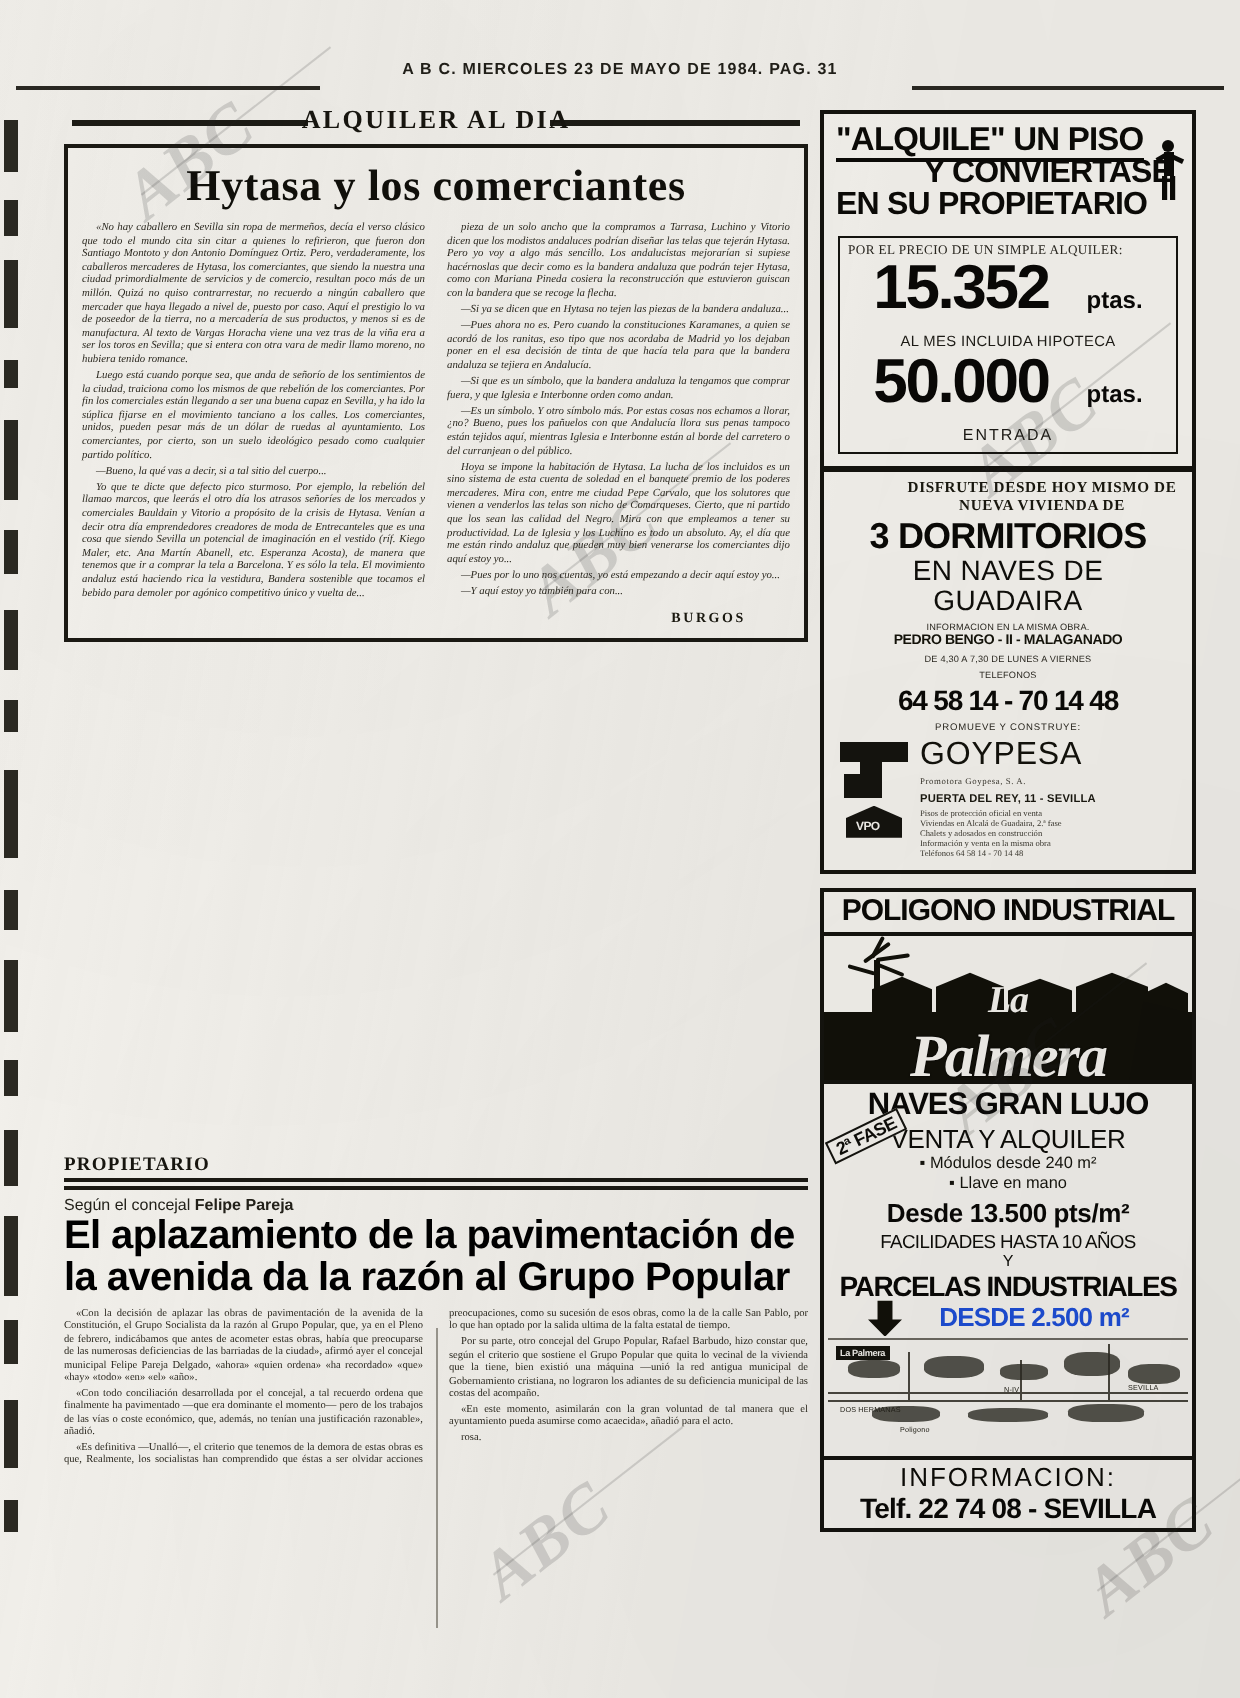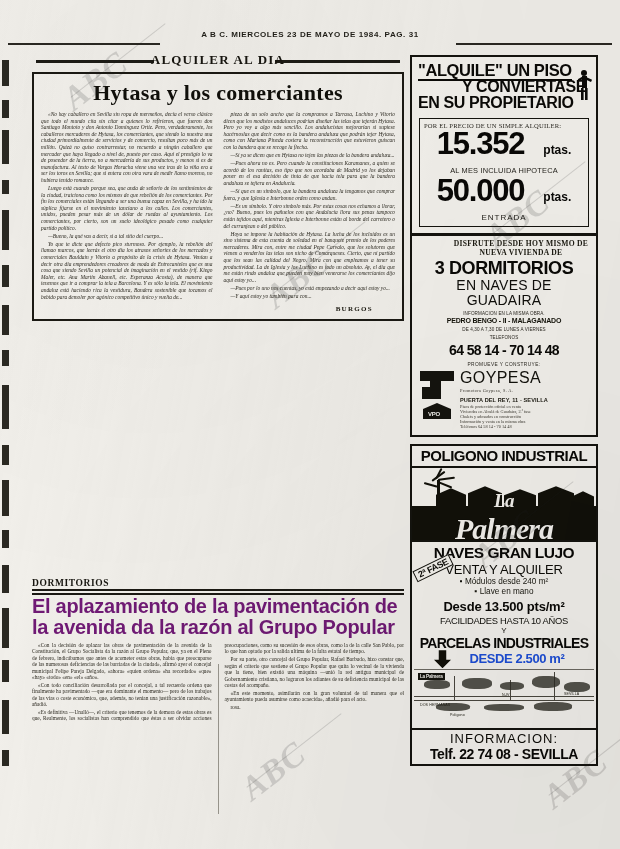--- a/index.html
+++ b/index.html
@@ -97,21 +97,21 @@
     border-bottom:2px solid #1b1913;padding-bottom:1px;
   }
   .ayto-rule{height:2px;background:#1b1913;margin-top:2px;}
   .ayto-sub{
     font-family:"Liberation Sans",sans-serif;font-size:8px;margin:3px 0 1px 0;color:#23211a;
   }
   .ayto-sub b{font-weight:bold;}
   .ayto-head{
     font-family:"Liberation Sans",sans-serif;
     font-weight:bold;font-size:20px;line-height:21px;
-    letter-spacing:-.3px;color:#701a75;margin:1px 0 4px 0;
+    letter-spacing:-.3px;color:#000000;margin:1px 0 4px 0;
   }
   .ayto-body{column-count:2;column-gap:13px;}
   .ayto-body p{
     margin:0 0 1.5px 0;font-size:5.3px;line-height:6.4px;
     text-align:justify;color:#2b281f;text-indent:6px;
   }
   .ayto-divider{
     position:absolute;left:186px;top:86px;width:1px;height:150px;background:#9a978e;
   }
 
@@ -329,22 +329,23 @@
       <p>—Es un símbolo. Y otro símbolo más. Por estas cosas nos echamos a llorar, ¿no? Bueno, pues los pañuelos con que Andalucía llora sus penas tampoco están tejidos aquí, mientras Iglesia e Interbonne están al borde del carretero o del curranjean o del público.</p>
       <p>Hoya se impone la habitación de Hytasa. La lucha de los incluidos es un sino sistema de esta cuenta de soledad en el banquete premio de los poderes mercaderes. Mira con, entre me ciudad Pepe Carvalo, que los solutores que vienen a venderlos las telas son nicho de Comarqueses. Cierto, que ni partido que los sean las calidad del Negro. Mira con que empleamos a tener su productividad. La de Iglesia y los Luchino es todo un absoluto. Ay, el día que me están rindo andaluz que pueden muy bien venerarse los comerciantes dijo aquí estoy yo...</p>
       <p>—Pues por lo uno nos cuentas, yo está empezando a decir aquí estoy yo...</p>
       <p>—Y aquí estoy yo también para con...</p>
     </div>
     <div class="byline">BURGOS</div>
   </div>
 </div>
 
 <div class="ayto">
-  <div class="ayto-kicker">DORMITORIOS</div>
+  <div class="ayto-kicker">PROPIETARIO</div>
   <div class="ayto-rule"></div>
+  <div class="ayto-sub"><span>Según el concejal </span><b>Felipe Pareja</b></div>
   <div class="ayto-head">El aplazamiento de la pavimentación de la avenida da la razón al Grupo Popular</div>
   <div class="ayto-body">
     <p>«Con la decisión de aplazar las obras de pavimentación de la avenida de la Constitución, el Grupo Socialista da la razón al Grupo Popular, que, ya en el Pleno de febrero, indicábamos que antes de acometer estas obras, había que preocuparse de las numerosas deficiencias de las barriadas de la ciudad», afirmó ayer el concejal municipal Felipe Pareja Delgado, «ahora» «quien ordena» «ha recordado» «que» «hay» «todo» «en» «el» «año».</p>
     <p>«Con todo conciliación desarrollada por el concejal, a tal recuerdo ordena que finalmente ha pavimentado —que era dominante el momento— pero de los trabajos de las vías o coste económico, que, además, no tenían una justificación razonable», añadió.</p>
     <p>«Es definitiva —Unalló—, el criterio que tenemos de la demora de estas obras es que, Realmente, los socialistas han comprendido que éstas a ser olvidar acciones preocupaciones, como su sucesión de esos obras, como la de la calle San Pablo, por lo que han optado por la salida ultima de la falta estatal de tiempo.</p>
     <p>Por su parte, otro concejal del Grupo Popular, Rafael Barbudo, hizo constar que, según el criterio que sostiene el Grupo Popular que quita lo vecinal de la vivienda que la tiene, bien existió una máquina —unió la red antigua municipal de Gobernamiento cristiana, no lograron los adiantes de su deficiencia municipal de las costas del acompaño.</p>
     <p>«En este momento, asimilarán con la gran voluntad de tal manera que el ayuntamiento pueda asumirse como acaecida», añadió para el acto.</p>
     <p>rosa.</p>
   </div>
   <div class="ayto-divider"></div>

